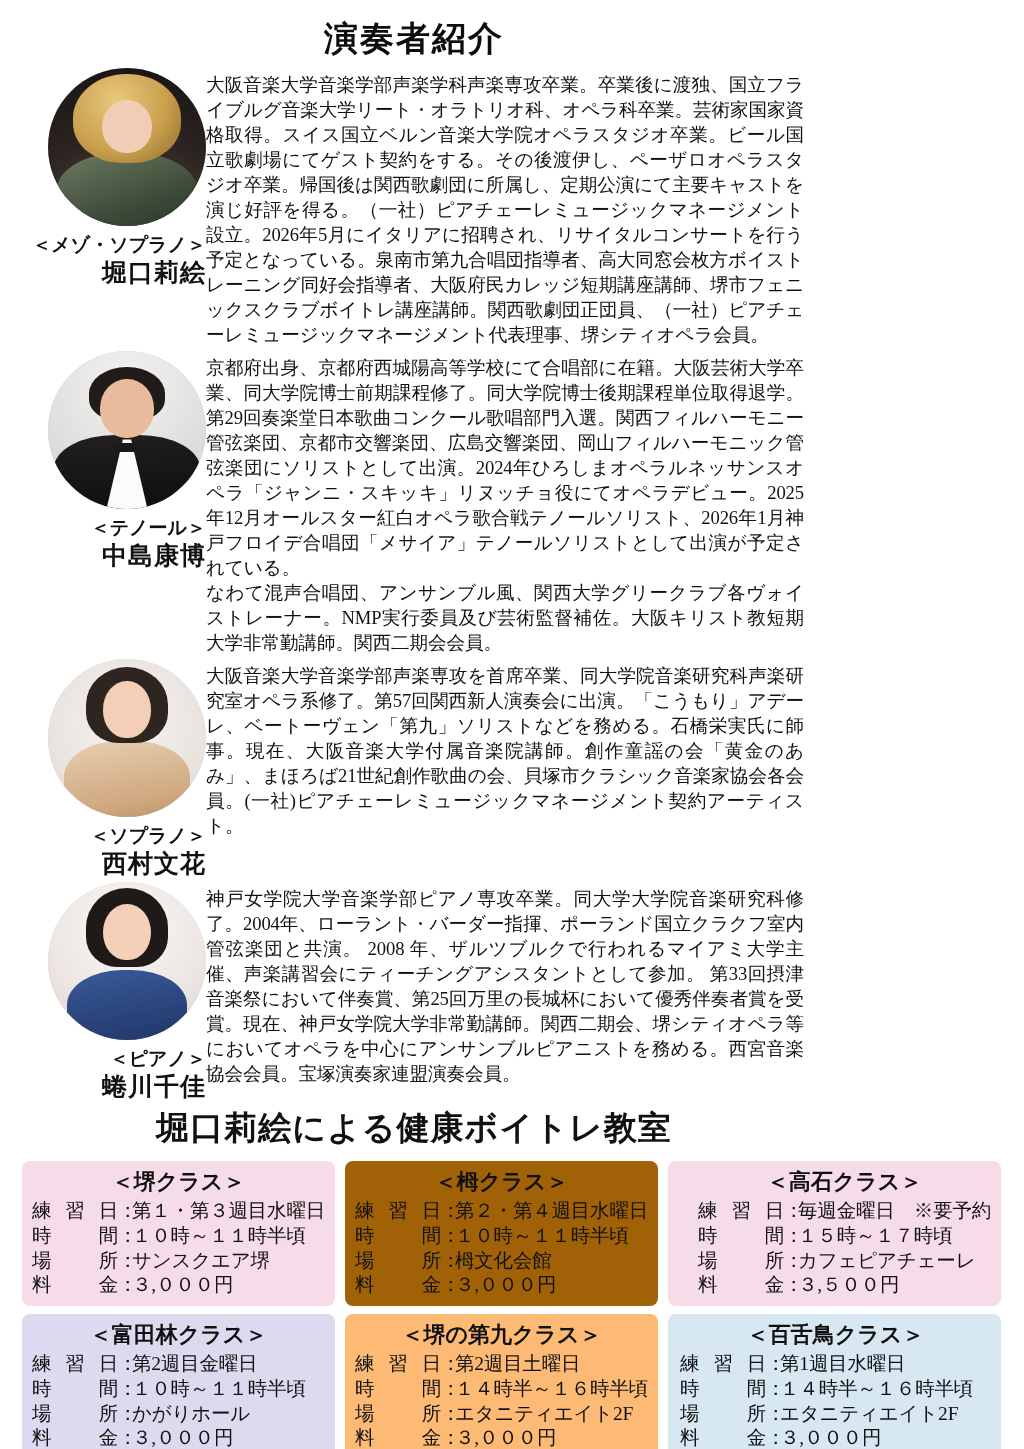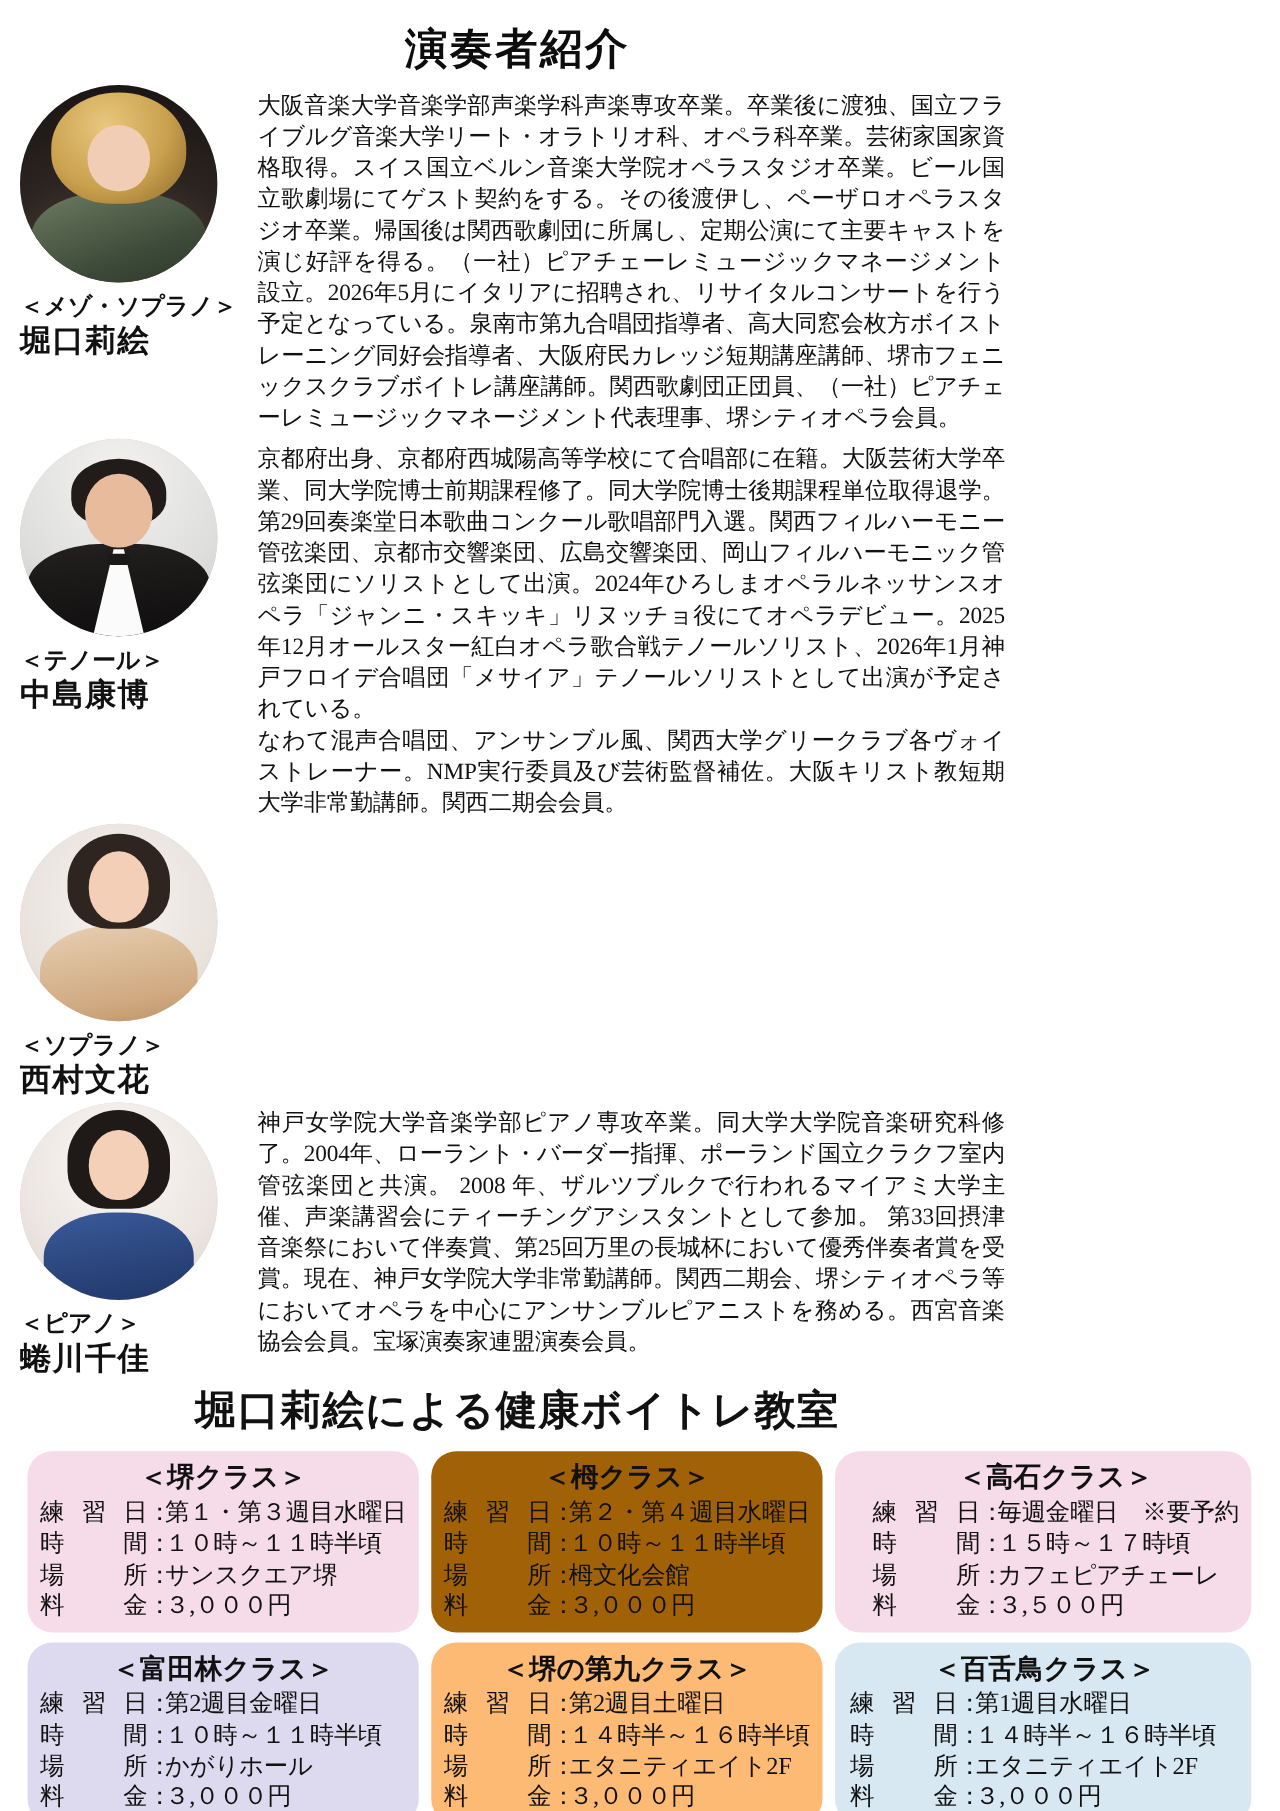--- a/index.html
+++ b/index.html
@@ -38,21 +38,21 @@
     display: flex;
     align-items: flex-start;
     padding: 0 24px 0 16px;
     margin-bottom: 4px;
   }
   .photo-col {
     width: 190px;
     flex: 0 0 190px;
     display: flex;
     flex-direction: column;
-    align-items: flex-start;
+    align-items: flex-end;
   }
   .photo {
     width: 158px;
     height: 158px;
     border-radius: 50%;
     overflow: hidden;
     position: relative;
     background: #cfc8c2;
   }
   .photo .inner {
@@ -139,21 +139,21 @@
     margin-top: 6px;
     margin-bottom: 10px;
   }
   .class-grid {
     display: grid;
     grid-template-columns: repeat(3, 1fr);
     gap: 8px 10px;
     padding: 0 22px;
   }
   .class-card {
-    border-radius: 20px;
+    border-radius: 8px;
     padding: 6px 10px 8px 10px;
     box-sizing: border-box;
   }
   .class-card .ctitle {
     text-align: center;
     font-family: "DejaVu Sans", "Liberation Sans", sans-serif;
     font-weight: bold;
     font-size: 22px;
     letter-spacing: 0px;
     margin-bottom: 2px;
@@ -226,20 +226,23 @@
         <div class="inner">
           <div class="bg"></div>
             <div class="body"></div>
             <div class="hair"></div>
             <div class="face"></div>
         </div>
       </div>
       <div class="role">＜ソプラノ＞</div>
       <div class="pname">西村文花</div>
     </div>
+    <div class="bio">
+      <p>大阪音楽大学音楽学部声楽専攻を首席卒業、同大学院音楽研究科声楽研究室オペラ系修了。第57回関西新人演奏会に出演。「こうもり」アデーレ、ベートーヴェン「第九」ソリストなどを務める。石橋栄実氏に師事。現在、大阪音楽大学付属音楽院講師。創作童謡の会「黄金のあみ」、まほろば21世紀創作歌曲の会、貝塚市クラシック音楽家協会各会員。(一社)ピアチェーレミュージックマネージメント契約アーティスト。</p>
+    </div>
   </div>
 
   <div class="performer">
     <div class="photo-col">
       <div class="photo p4">
         <div class="inner">
           <div class="bg"></div>
             <div class="body"></div>
             <div class="hair"></div>
             <div class="face"></div>

